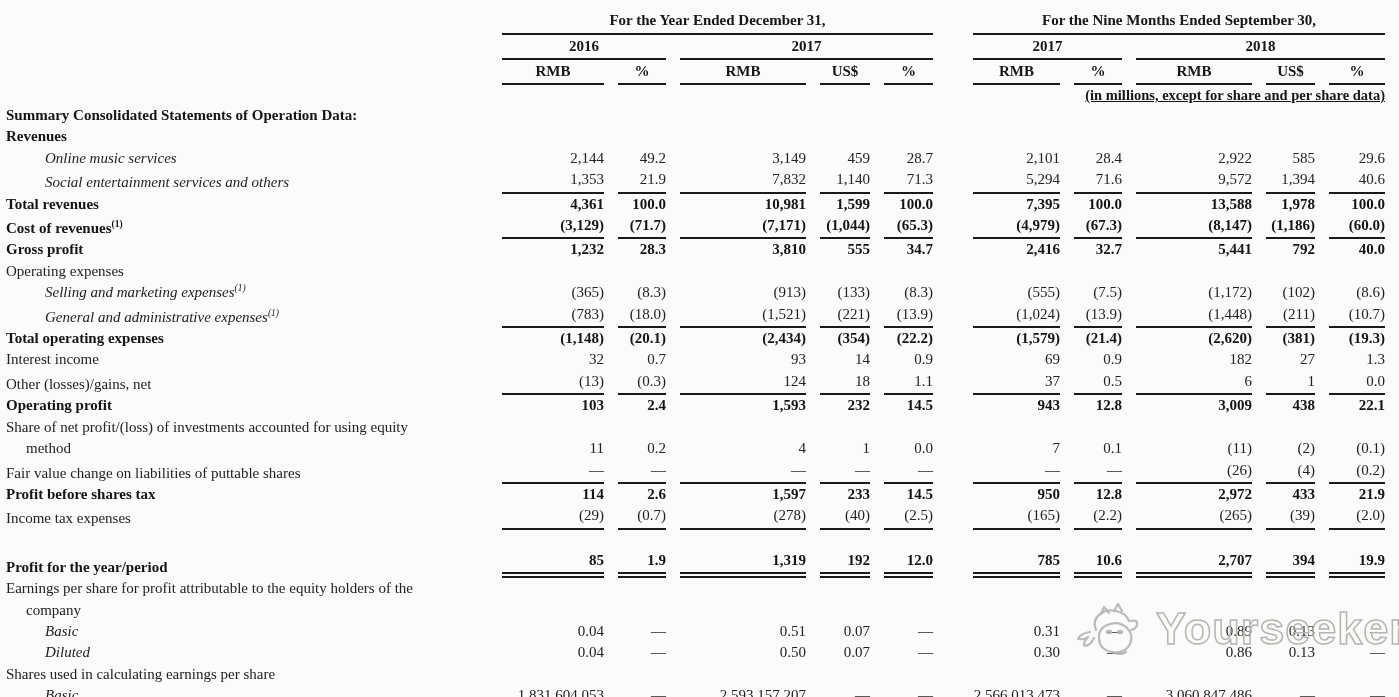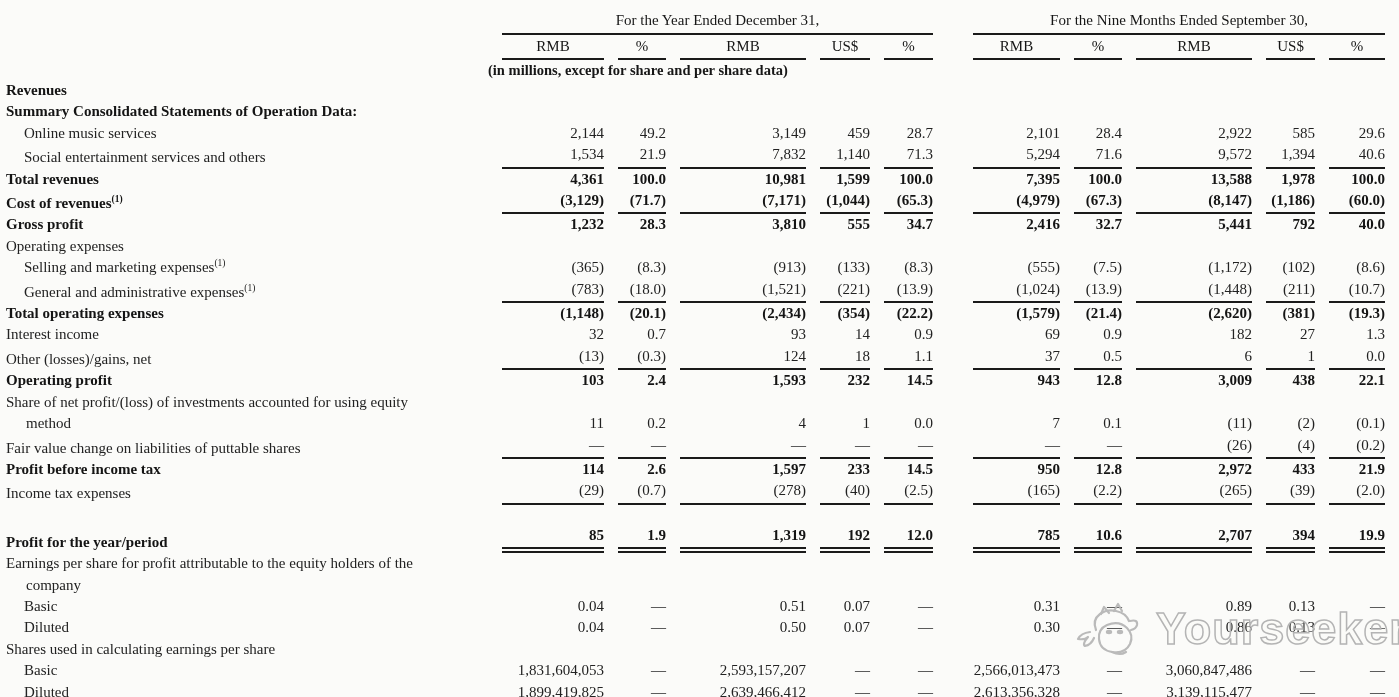--- a/index.html
+++ b/index.html
@@ -4,27 +4,27 @@
 <style>
   html,body{margin:0;padding:0;}
   body{
     width:1399px;height:697px;overflow:hidden;
     background:#fbfbf9;color:#1e1e1e;
     font-family:"Liberation Serif", serif;
   }
   .page{position:relative;width:1399px;height:697px;}
   table.fin{border-collapse:collapse;table-layout:fixed;width:1399px;margin-top:8px;}
   th,td{padding:0;vertical-align:bottom;font-weight:normal;}
-  thead th{line-height:22px;font-size:15px;font-weight:normal;color:#161616;}
+  thead th{line-height:22px;font-size:15px;font-weight:bold;color:#161616;}
   tr.grp-row th{line-height:24px;}
   .hu{display:block;text-align:center;border-bottom:2.2px solid #1a1a1a;margin-left:14px;padding-bottom:1px;white-space:nowrap;}
-  .note{text-align:left;font-size:14.5px;font-weight:bold;line-height:20px;}
+  .note{text-align:right;font-size:14.5px;font-weight:bold;line-height:20px;text-decoration:underline;}
   tbody td{font-size:15px;line-height:21.4px;color:#222;}
   td.lbl{text-align:left;padding-left:6px;white-space:nowrap;}
-  td.lbl.ind1{padding-left:24px;}
+  td.lbl.ind1{padding-left:45px;font-style:italic;}
   .l2{padding-left:20px;}
   .v{display:block;text-align:right;margin-left:14px;white-space:nowrap;}
   .ul{border-bottom:2.2px solid #1a1a1a;padding-bottom:1px;}
   .dbl{border-bottom:6px double #1a1a1a;padding-bottom:1px;margin-top:20px;}
   .b{font-weight:bold;color:#141414;}
   sup{font-size:9.5px;vertical-align:super;line-height:0;}
   .gap,.sp{border:none;}
   .watermark{position:absolute;left:1076px;top:590px;display:flex;align-items:center;z-index:5;pointer-events:none;}
   .wm-logo{margin-right:2px;opacity:.9;}
   .wmtext{
@@ -62,20 +62,37 @@
             <span class="hu">For the Year Ended December 31,</span>
           </th>
         <th class="gap"></th>
         <th colspan="5">
             <span class="hu">For the Nine Months Ended September 30,</span>
           </th>
         <th class="sp"></th>
       </tr>
       <tr>
         <th></th>
+        <th colspan="2">
+            <span class="hu">2016</span>
+          </th>
+        <th colspan="3">
+            <span class="hu">2017</span>
+          </th>
+        <th class="gap"></th>
+        <th colspan="2">
+            <span class="hu">2017</span>
+          </th>
+        <th colspan="3">
+            <span class="hu">2018</span>
+          </th>
+        <th class="sp"></th>
+      </tr>
+      <tr>
+        <th></th>
         <th>
             <span class="hu">RMB</span>
           </th>
         <th>
             <span class="hu">%</span>
           </th>
         <th>
             <span class="hu">RMB</span>
           </th>
         <th>
@@ -103,20 +120,55 @@
         <th class="sp"></th>
       </tr>
       <tr>
         <th></th>
         <th colspan="11" class="note">(in millions, except for share and per share data)</th>
         <th class="sp"></th>
       </tr>
     </thead>
     <tbody>
         <tr>
+          <td class="lbl b"><span>Summary Consolidated Statements of Operation Data:</span></td>
+          <td>
+            <span class="v b"></span>
+          </td>
+          <td>
+            <span class="v b"></span>
+          </td>
+          <td>
+            <span class="v b"></span>
+          </td>
+          <td>
+            <span class="v b"></span>
+          </td>
+          <td>
+            <span class="v b"></span>
+          </td>
+          <td class="gap"></td>
+          <td>
+            <span class="v b"></span>
+          </td>
+          <td>
+            <span class="v b"></span>
+          </td>
+          <td>
+            <span class="v b"></span>
+          </td>
+          <td>
+            <span class="v b"></span>
+          </td>
+          <td>
+            <span class="v b"></span>
+          </td>
+          <td class="sp"></td>
+        </tr>
+        <tr>
           <td class="lbl b"><span>Revenues</span></td>
           <td>
             <span class="v b"></span>
           </td>
           <td>
             <span class="v b"></span>
           </td>
           <td>
             <span class="v b"></span>
           </td>
@@ -138,55 +190,20 @@
           </td>
           <td>
             <span class="v b"></span>
           </td>
           <td>
             <span class="v b"></span>
           </td>
           <td class="sp"></td>
         </tr>
         <tr>
-          <td class="lbl b"><span>Summary Consolidated Statements of Operation Data:</span></td>
-          <td>
-            <span class="v b"></span>
-          </td>
-          <td>
-            <span class="v b"></span>
-          </td>
-          <td>
-            <span class="v b"></span>
-          </td>
-          <td>
-            <span class="v b"></span>
-          </td>
-          <td>
-            <span class="v b"></span>
-          </td>
-          <td class="gap"></td>
-          <td>
-            <span class="v b"></span>
-          </td>
-          <td>
-            <span class="v b"></span>
-          </td>
-          <td>
-            <span class="v b"></span>
-          </td>
-          <td>
-            <span class="v b"></span>
-          </td>
-          <td>
-            <span class="v b"></span>
-          </td>
-          <td class="sp"></td>
-        </tr>
-        <tr>
           <td class="lbl ind1"><span>Online music services</span></td>
           <td>
             <span class="v">2,144</span>
           </td>
           <td>
             <span class="v">49.2</span>
           </td>
           <td>
             <span class="v">3,149</span>
           </td>
@@ -210,21 +227,21 @@
             <span class="v">585</span>
           </td>
           <td>
             <span class="v">29.6</span>
           </td>
           <td class="sp"></td>
         </tr>
         <tr>
           <td class="lbl ind1"><span>Social entertainment services and others</span></td>
           <td>
-            <span class="v ul">1,534</span>
+            <span class="v ul">1,353</span>
           </td>
           <td>
             <span class="v ul">21.9</span>
           </td>
           <td>
             <span class="v ul">7,832</span>
           </td>
           <td>
             <span class="v ul">1,140</span>
           </td>
@@ -663,21 +680,21 @@
           </td>
           <td>
             <span class="v ul">(4)</span>
           </td>
           <td>
             <span class="v ul">(0.2)</span>
           </td>
           <td class="sp"></td>
         </tr>
         <tr>
-          <td class="lbl b"><span>Profit before income tax</span></td>
+          <td class="lbl b"><span>Profit before shares tax</span></td>
           <td>
             <span class="v b">114</span>
           </td>
           <td>
             <span class="v b">2.6</span>
           </td>
           <td>
             <span class="v b">1,597</span>
           </td>
           <td>

